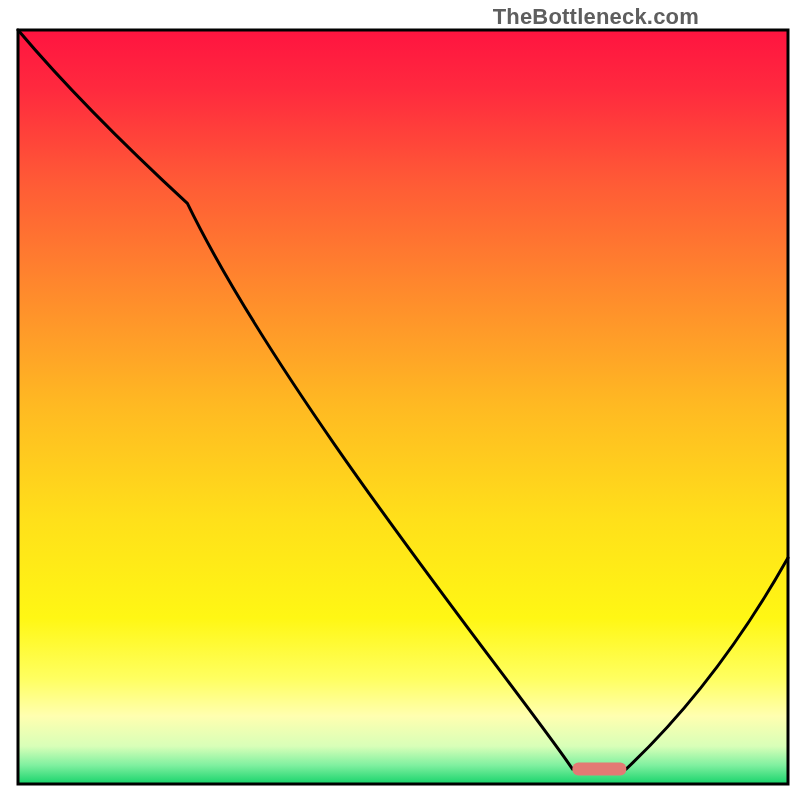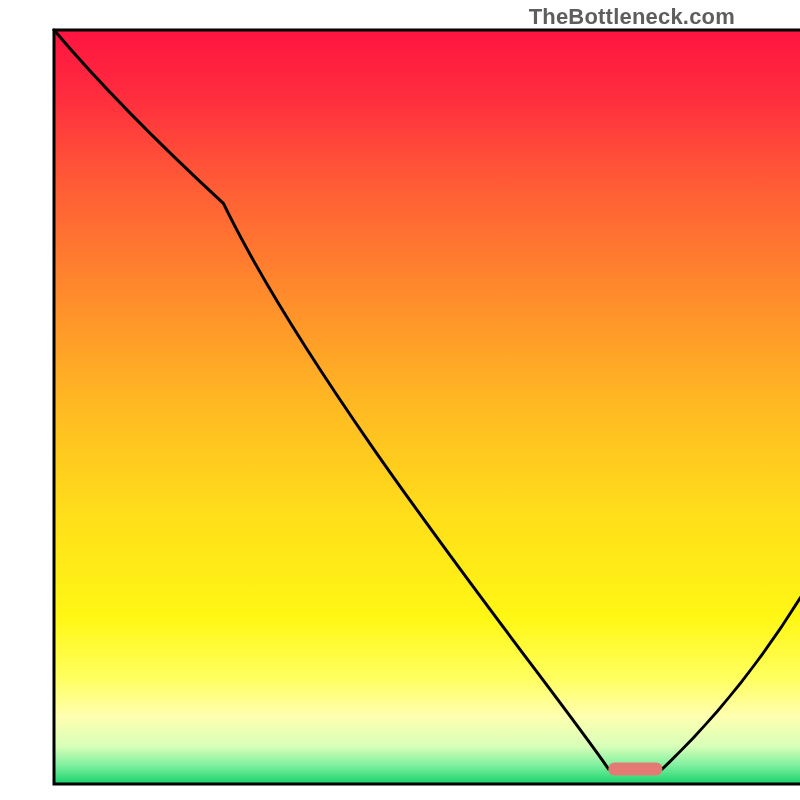--- a/index.html
+++ b/index.html
@@ -7,21 +7,20 @@
     padding: 0;
     width: 800px;
     height: 800px;
     background: #ffffff;
     font-family: Arial, Helvetica, sans-serif;
   }
   .container {
     position: relative;
     width: 709px;
     height: 800px;
-    padding-left: 36px;
   }
   .watermark {
     position: absolute;
     top: 4px;
     right: 10px;
     font-size: 22px;
     font-weight: 600;
     color: #5e5e5e;
     letter-spacing: 0.2px;
   }

